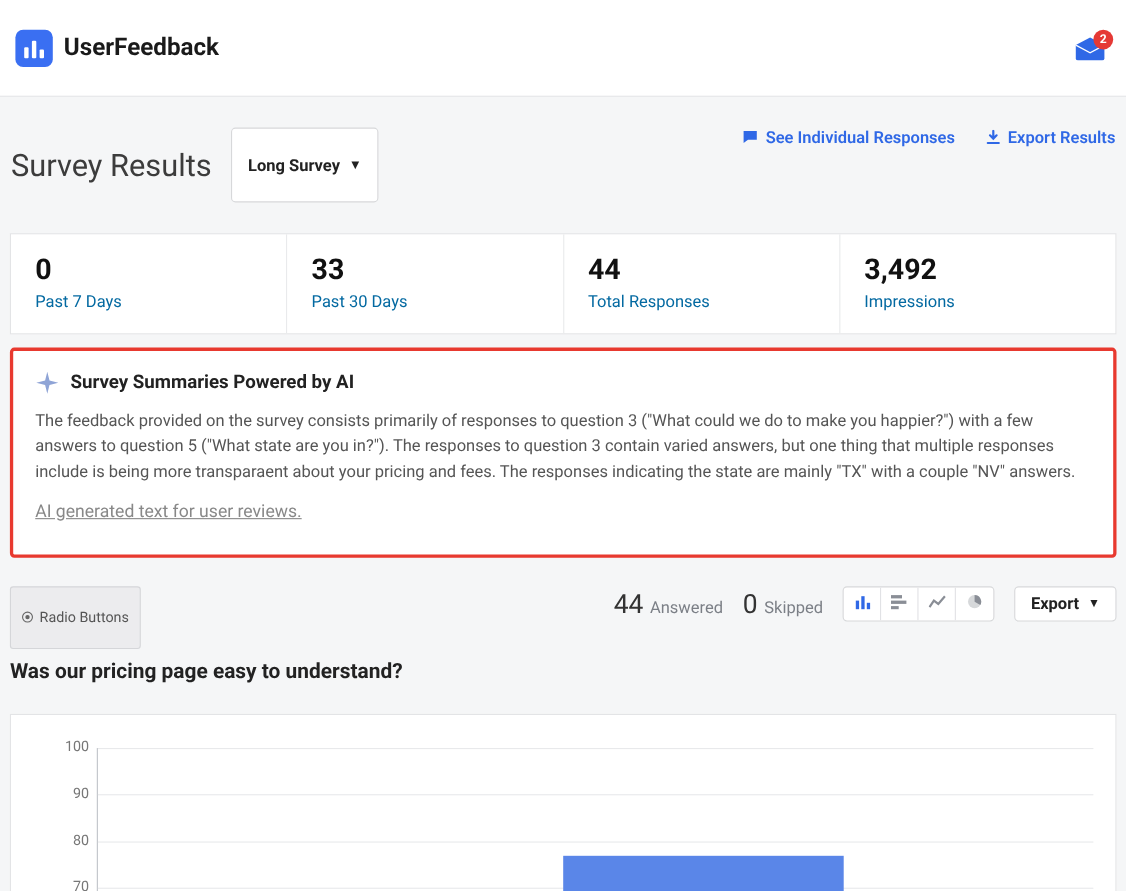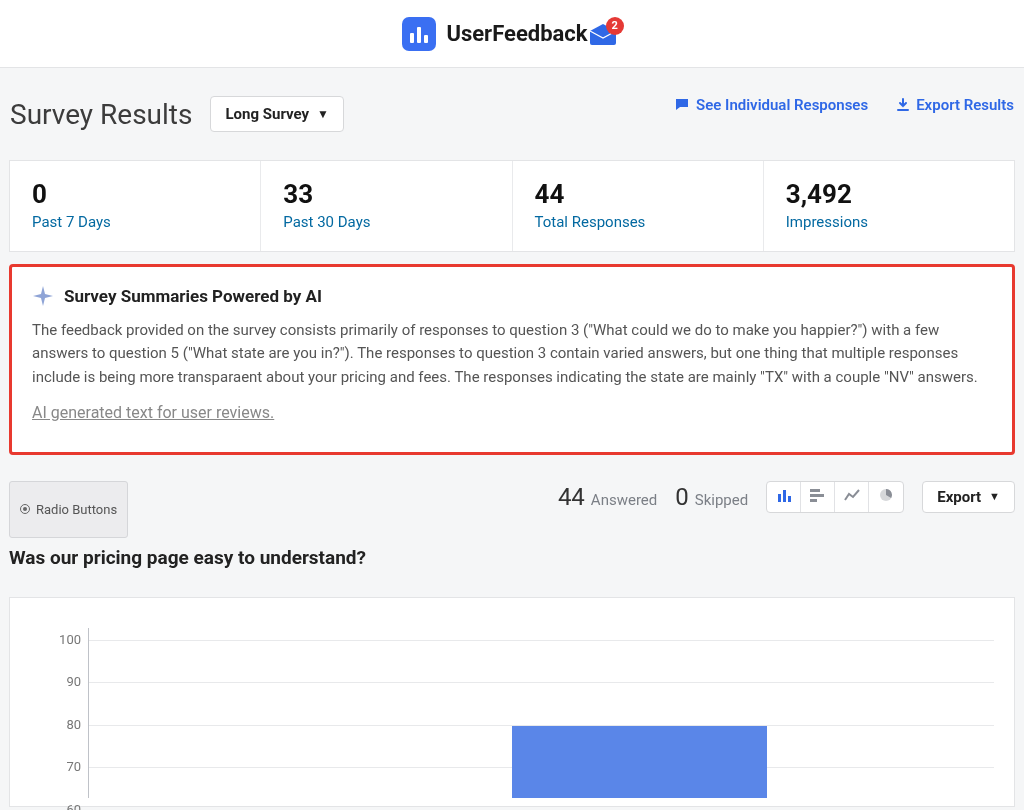--- a/index.html
+++ b/index.html
@@ -9,24 +9,24 @@
     color: #222;
     width: 1024px;
     height: 810px;
     overflow: hidden;
   }
 
   
   .topbar {
     background: #fff;
     border-bottom: 1px solid #e3e4e6;
-    height: 68px;
+    height: 88px;
     display: flex;
     align-items: center;
-    justify-content: center;
+    justify-content: space-between;
     padding: 0 18px 0 14px;
   }
   .brand {
     display: flex;
     align-items: center;
     gap: 10px;
   }
   .brand-logo {
     width: 34px;
     height: 34px;
@@ -76,21 +76,21 @@
   }
   .page-title {
     font-size:28px;
     font-weight:400;
     color:#3c3c3c;
   }
   .survey-select {
     background:#fff;
     border:1px solid #d7d8da;
     border-radius:4px;
-    padding:8px 14px;
+    padding:24px 14px;
     font-size:15px;
     font-weight:700;
     display:flex;
     align-items:center;
     gap:8px;
     color:#222;
     cursor:pointer;
   }
   .survey-select .caret { font-size:12px; line-height:1; }
   .ph-right {
@@ -251,21 +251,20 @@
     height:170px;
     border-left:1px solid #bfc2c8;
     margin-left:58px;
   }
   .gridline {
     position:absolute;
     left:0; right:0;
     border-top:1px solid #e8e9eb;
     font-size:13px;
     color:#777;
-    margin-top:12px;
   }
   .gridline .lbl {
     position:absolute;
     left:-40px;
     top:-9px;
     width:32px;
     text-align:right;
   }
   .bar-rect {
     position:absolute;

